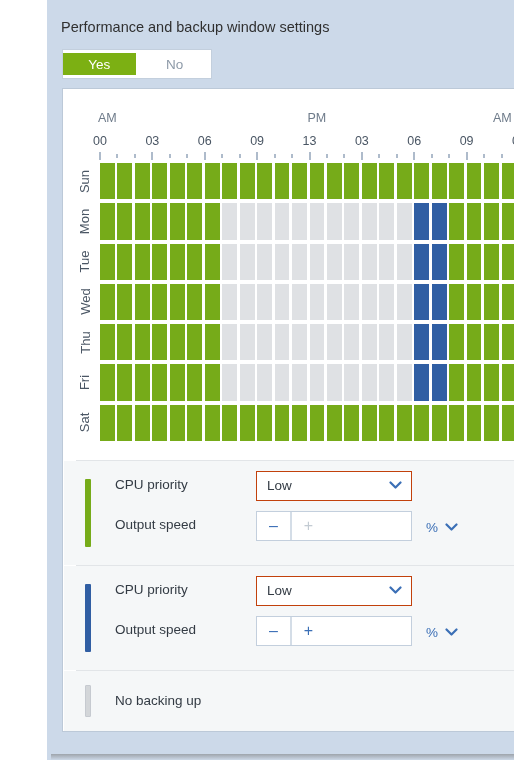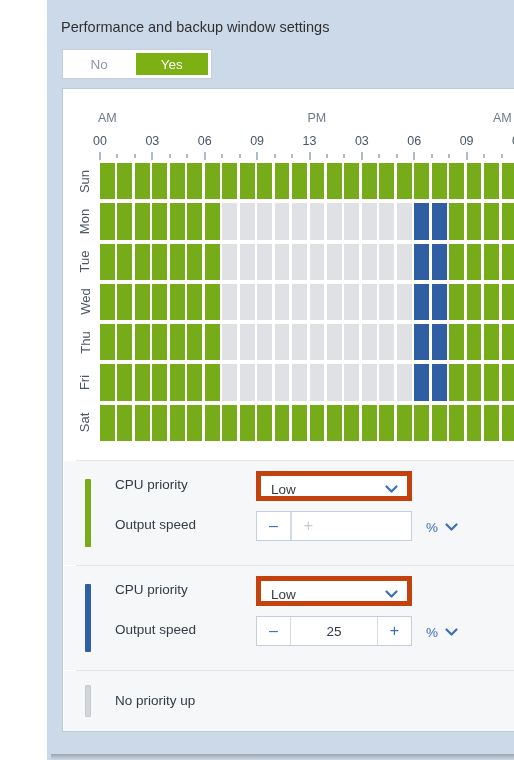--- a/index.html
+++ b/index.html
@@ -212,21 +212,21 @@
     font-size: 13.5px;
     color: #333b44;
     white-space: nowrap;
   }
 
   .select {
     position: absolute;
     width: 156px;
     height: 30px;
     background: #ffffff;
-    border: 5px solid #c2410c;
+    border: 1px solid #c2410c;
     box-sizing: border-box;
   }
   .select-val {
     position: absolute;
     left: 10px;
     top: 0;
     line-height: 28px;
     font-size: 13.5px;
     color: #333b44;
   }
@@ -287,22 +287,22 @@
 </style>
 </head>
 <body>
 
 <div id="root">
   <div class="page">
 
     <div class="page-title">Performance and backup window settings</div>
 
     <div class="toggle">
+      <div class="toggle-opt sel" style="background: rgb(124, 176, 19);">Yes</div>
       <div class="toggle-opt">No</div>
-      <div class="toggle-opt sel" style="background: rgb(124, 176, 19);">Yes</div>
     </div>
 
     <div class="card">
 
       <div class="sched">
         <div class="ampm-row" id="ampm-row">
             <div class="ampm" style="left: 35px;">AM</div>
             <div class="ampm" style="left: 244.5px;">PM</div>
             <div class="ampm" style="left: 430px;">AM</div>
           </div>
@@ -602,38 +602,37 @@
           <div class="select-val">Low</div>
           <div class="chev">
             <svg width="13" height="9" viewBox="0 0 13 9">
                 <path d="M1.5 1.5 L6.5 6.5 L11.5 1.5" stroke="#3b6fb6" stroke-width="2.2" fill="none" stroke-linecap="round" stroke-linejoin="round"></path>
               </svg>
           </div>
         </div>
         <div class="row-label" style="top:56px">Output speed</div>
         <div class="stepper" style="left:192px;top:50px">
           <div class="step-btn minus">–</div>
-          <div class="step-val">25</div>
           <div class="step-btn plus">+</div>
         </div>
         <div class="unit" style="left:362px;top:57px">
           <span class="unit-txt">%</span>
           <span>
             <svg width="13" height="9" viewBox="0 0 13 9">
                 <path d="M1.5 1.5 L6.5 6.5 L11.5 1.5" stroke="#3b6fb6" stroke-width="2.2" fill="none" stroke-linecap="round" stroke-linejoin="round"></path>
               </svg>
           </span>
         </div>
       </div>
 
       <div class="divider" style="top:581px"></div>
 
       <div class="panel" style="top:582px;height:60px">
         <div class="panel-bar" style="top: 14px; height: 32px; border: 1px solid rgb(198, 202, 208); box-sizing: border-box; background: rgb(211, 214, 217);" id="bar-2"></div>
-        <div class="nobackup-txt" style="top:22px">No priority up</div>
+        <div class="nobackup-txt" style="top:22px">No backing up</div>
       </div>
 
     </div>
   </div>
 
   <div class="shadow-right"></div>
   <div class="shadow-bottom"></div>
 </div>
 
 </body></html>

